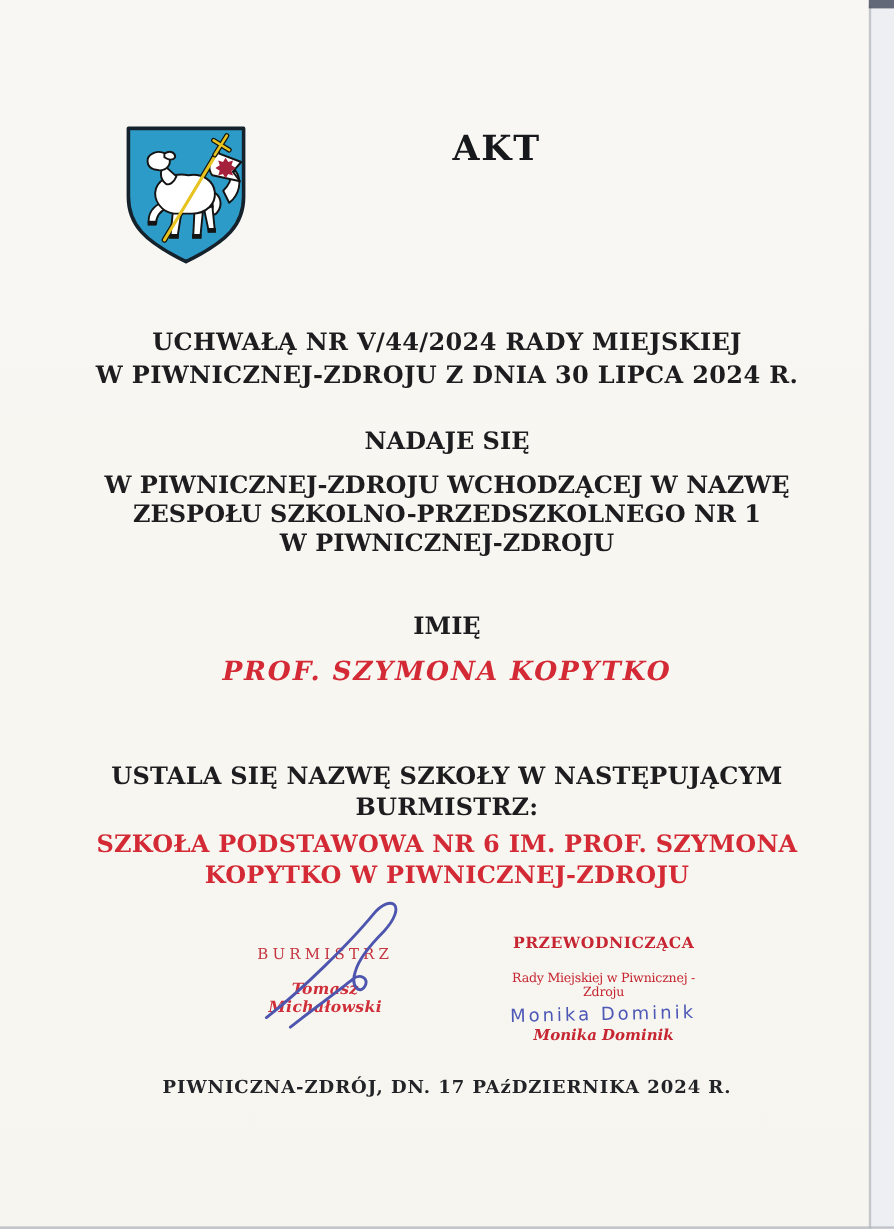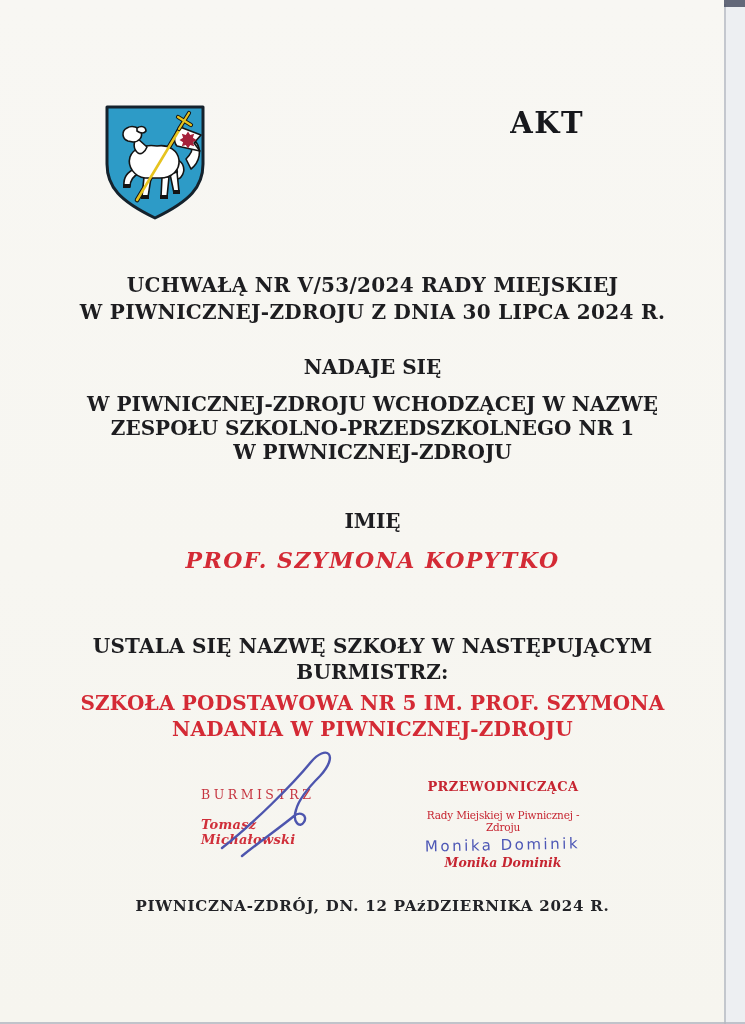--- a/index.html
+++ b/index.html
@@ -16,35 +16,35 @@
   .edge-right-shade{position:absolute;top:0;bottom:0;right:0;width:19px;background:#edeff2;}
   .edge-right-line{position:absolute;top:4px;bottom:0;right:19px;width:2px;background:#a7adba;opacity:.65;}
   .corner-tr{position:absolute;top:0;right:0;width:21px;height:7px;background:#4a5064;opacity:.85;}
   .edge-bottom{position:absolute;left:0;right:0;bottom:0;height:2px;background:#b3b7c0;opacity:.8;}
 
   .centered{position:absolute;left:0;width:745px;text-align:center;}
   .main-col{padding-right:16px;}
 
   #crest{position:absolute;left:101px;top:100px;width:108px;height:124px;}
 
-  #title{position:absolute;left:244px;top:104px;width:340px;text-align:right;
+  #title{position:absolute;left:244px;top:104px;width:340px;text-align:center;
     font-weight:bold;font-size:29px;line-height:39px;letter-spacing:1.5px;color:#17181c;}
 
   #resolution{top:272px;font-weight:bold;font-size:20px;line-height:27px;letter-spacing:.3px;}
   #nadaje{top:355px;font-weight:bold;font-size:20px;}
   #recipient{top:392px;font-weight:bold;font-size:20px;line-height:24px;}
   #imie{top:509px;font-weight:bold;font-size:20px;}
   #name-red{top:547px;font-weight:bold;font-style:italic;font-size:22px;letter-spacing:1.5px;}
   #ustala{top:633px;font-weight:bold;font-size:20px;line-height:26px;letter-spacing:.2px;}
   #school-red{top:690px;font-weight:bold;font-size:20px;line-height:26px;letter-spacing:.2px;}
   #footer{top:897px;font-weight:bold;font-size:15px;letter-spacing:.8px;color:#222327;}
 
   .red-big{color:#d42a35;}
 
-  #sig-left{position:absolute;left:201px;top:787px;width:140px;}
+  #sig-left{position:absolute;left:201px;top:787px;width:140px;text-align:center;}
   #sig-left .role{font-size:12.5px;letter-spacing:3.5px;color:#c63540;}
   #sig-left .name{margin-top:15px;font-size:13px;font-weight:bold;font-style:italic;color:#d02f3a;letter-spacing:.3px;}
 
   #sig-flourish{position:absolute;left:208px;top:726px;width:140px;height:145px;pointer-events:none;}
 
   #sig-right{position:absolute;left:413px;top:779px;width:180px;text-align:center;color:#c62531;}
   #sig-right .role{font-weight:bold;font-size:13px;letter-spacing:.4px;}
   #sig-right .subtitle{font-size:10.5px;letter-spacing:-.2px;margin-top:15px;}
   #sig-right .handwriting{display:inline-block;margin-top:3px;
     font-family:"DejaVu Sans","Liberation Sans",sans-serif;
@@ -97,21 +97,21 @@
       <path d="M78,29 L88,13" fill="none" stroke="#e6c31f" stroke-width="2.2"></path>
       <path d="M77,17 L90,25" fill="none" stroke="#e6c31f" stroke-width="2.2"></path>
     </g>
   </svg>
 
   <div id="title">
     <div>AKT</div>
   </div>
 
   <div id="resolution" class="centered main-col">
-    <div>UCHWAŁĄ NR V/53/2024 RADY MIEJSKIEJ</div>
+    <div>UCHWAŁĄ NR V/44/2024 RADY MIEJSKIEJ</div>
     <div>W PIWNICZNEJ-ZDROJU Z DNIA 30 LIPCA 2024 R.</div>
   </div>
 
   <div id="nadaje" class="centered main-col">NADAJE SIĘ</div>
 
   <div id="recipient" class="centered main-col">
     <div>W PIWNICZNEJ-ZDROJU WCHODZĄCEJ W NAZWĘ</div>
     <div>ZESPOŁU SZKOLNO-PRZEDSZKOLNEGO NR 1</div>
     <div>W PIWNICZNEJ-ZDROJU</div>
   </div>
@@ -119,38 +119,38 @@
   <div id="imie" class="centered main-col">IMIĘ</div>
 
   <div id="name-red" class="centered main-col red-big">PROF. SZYMONA KOPYTKO</div>
 
   <div id="ustala" class="centered main-col">
     <div>USTALA SIĘ NAZWĘ SZKOŁY W NASTĘPUJĄCYM</div>
     <div>BURMISTRZ:</div>
   </div>
 
   <div id="school-red" class="centered main-col red-big">
-    <div>SZKOŁA PODSTAWOWA NR 5 IM. PROF. SZYMONA</div>
-    <div>NADANIA W PIWNICZNEJ-ZDROJU</div>
+    <div>SZKOŁA PODSTAWOWA NR 6 IM. PROF. SZYMONA</div>
+    <div>KOPYTKO W PIWNICZNEJ-ZDROJU</div>
   </div>
 
   <div id="sig-left">
     <div class="role">BURMISTRZ</div>
     <div class="name">Tomasz Michałowski</div>
   </div>
   <svg id="sig-flourish" viewBox="0 0 140 145" aria-hidden="true">
     <path d="M14,122 C45,98 85,58 103,36 C118,18 132,28 112,50 C98,64 90,76 88,84 C84,96 92,103 96,96 C100,89 92,85 86,90 C74,100 54,114 34,130" fill="none" stroke="#4d55ae" stroke-width="2.4" stroke-linecap="round"></path>
   </svg>
 
   <div id="sig-right">
     <div class="role">PRZEWODNICZĄCA</div>
     <div class="subtitle">Rady Miejskiej w Piwnicznej - Zdroju</div>
     <div><span class="handwriting">Monika Dominik</span></div>
     <div class="name">Monika Dominik</div>
   </div>
 
-  <div id="footer" class="centered">PIWNICZNA-ZDRÓJ, DN. 12 PAźDZIERNIKA 2024 R.</div>
+  <div id="footer" class="centered">PIWNICZNA-ZDRÓJ, DN. 17 PAźDZIERNIKA 2024 R.</div>
 
   <div class="edge-right-shade"></div>
   <div class="edge-right-line"></div>
   <div class="corner-tr"></div>
   <div class="edge-bottom"></div>
 </div>
 
 </body></html>

